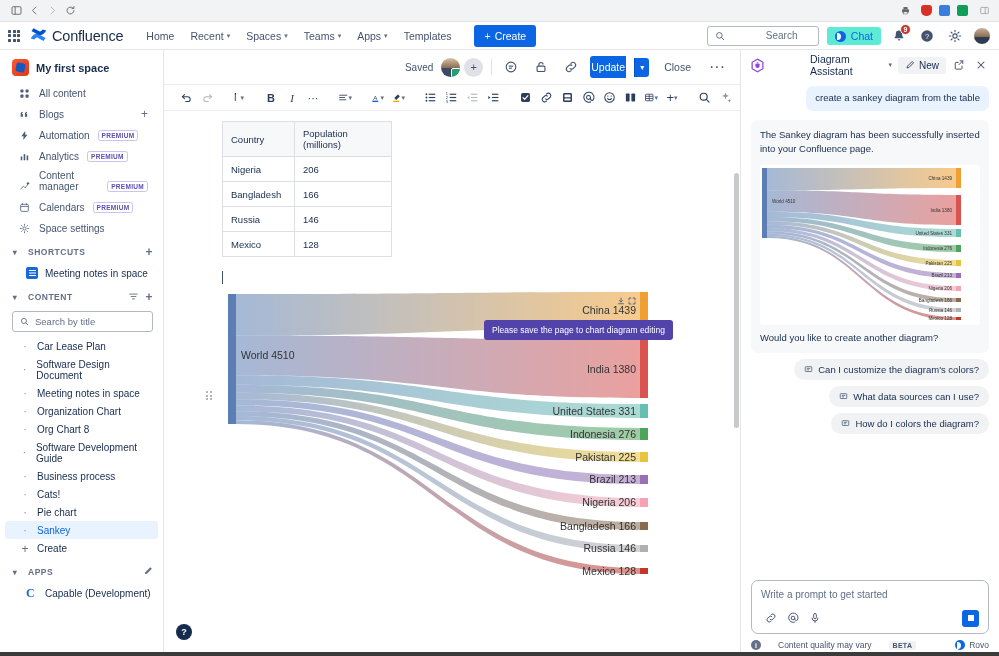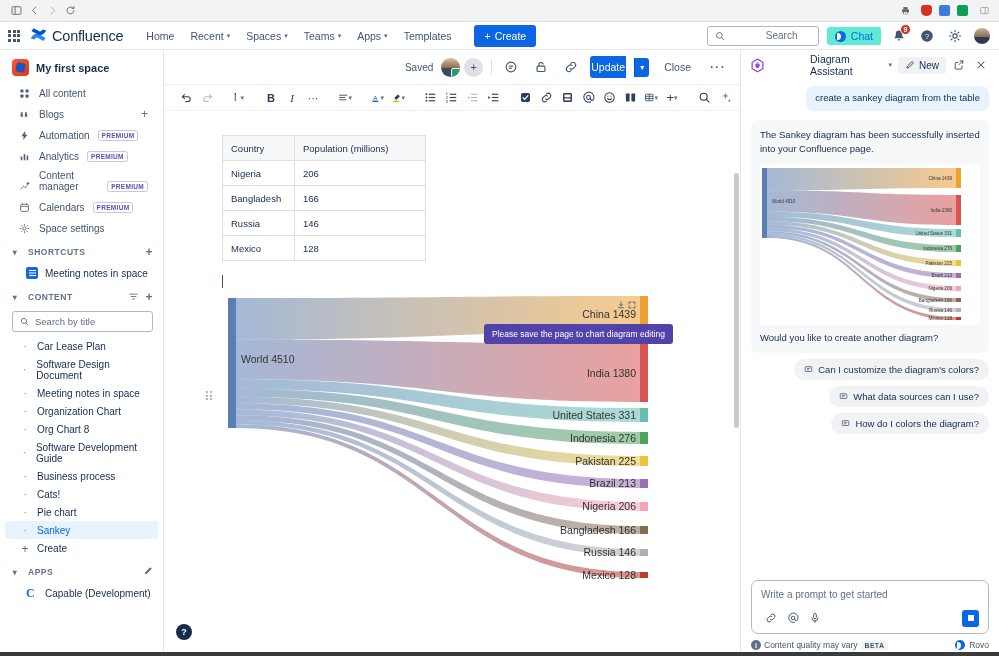--- a/index.html
+++ b/index.html
@@ -159,21 +159,21 @@
         color: #2c3e5d; cursor: pointer; border-radius: 3px; padding: 0 3px; font-size: 11px; }
   .tb.dis { color: #b3b9c4; }
   .tb-sep { width: 1px; height: 15px; background: #e4e6ea; margin: 0 5px; }
   .tb-text { font-size: 10px; color: #172b4d; display: flex; align-items: center; gap: 4px;
              padding: 0 5px; }
   .tb-label { max-width: 50px; overflow: hidden; white-space: nowrap; }
 
   .canvas { flex: 1; overflow: hidden; position: relative; }
   .doc { padding: 8px 0 0 58px; position: relative; }
 
-  table.ctbl { border-collapse: collapse; width: 204px; margin-top: 16px; }
+  table.ctbl { border-collapse: collapse; width: 170px; margin-top: 2px; }
   table.ctbl th, table.ctbl td {
     border: 1px solid #dcdfe4; font-size: 9.5px; color: #172b4d; padding: 6px 8px;
     text-align: left; height: 25px;
   }
   table.ctbl th { background: #f7f8f9; font-weight: 400; }
   .ctbl .c1 { width: 72px; }
 
   .cursor-line { width: 1px; height: 13px; background: #42526e; margin: 14px 0 6px 0; }
   .drag-handle { position: absolute; left: 42px; top: 280px; display: grid;
     grid-template-columns: repeat(2,2px); grid-gap: 1.5px; opacity: .5; }
@@ -218,21 +218,21 @@
   }
   .cp-foot { padding: 0 10px 6px 10px; }
   .prompt-box { border: 1px solid #b3b9c4; border-radius: 7px; padding: 8px 9px 5px 9px; }
   .prompt-ph { font-size: 10px; color: #626f86; }
   .prompt-row { display: flex; align-items: center; gap: 2px; margin-top: 8px; }
   .p-ico { width: 20px; height: 20px; display: flex; align-items: center; justify-content: center;
            color: #44546f; cursor: pointer; border-radius: 3px; }
   .send-btn { margin-left: auto; width: 17px; height: 17px; border-radius: 3px; background: #0c66e4;
               display: flex; align-items: center; justify-content: center; cursor: pointer; }
   .send-btn i { width: 6px; height: 6px; background: #fff; display: block; }
-  .cp-status { display: flex; align-items: center; gap: 3px; margin-top: 6px; }
+  .cp-status { display: flex; align-items: center; gap: 17px; margin-top: 6px; }
   .cp-status .s-txt { font-size: 8.5px; color: #44546f; }
   .beta { font-size: 7px; font-weight: 700; color: #44546f; background: #f1f2f4;
           padding: 1px 4px; border-radius: 2px; letter-spacing: .3px; }
   .rovo-tag { margin-left: auto; display: flex; align-items: center; gap: 4px;
               font-size: 8.5px; color: #44546f; }
   .info-dot { width: 10px; height: 10px; border-radius: 50%; background: #626f86; color: #fff;
     font-size: 7px; display: flex; align-items: center; justify-content: center; font-weight: 700; }
 
   .help-fab {
     position: absolute; left: 12px; bottom: 16px; width: 16px; height: 16px; border-radius: 50%;

